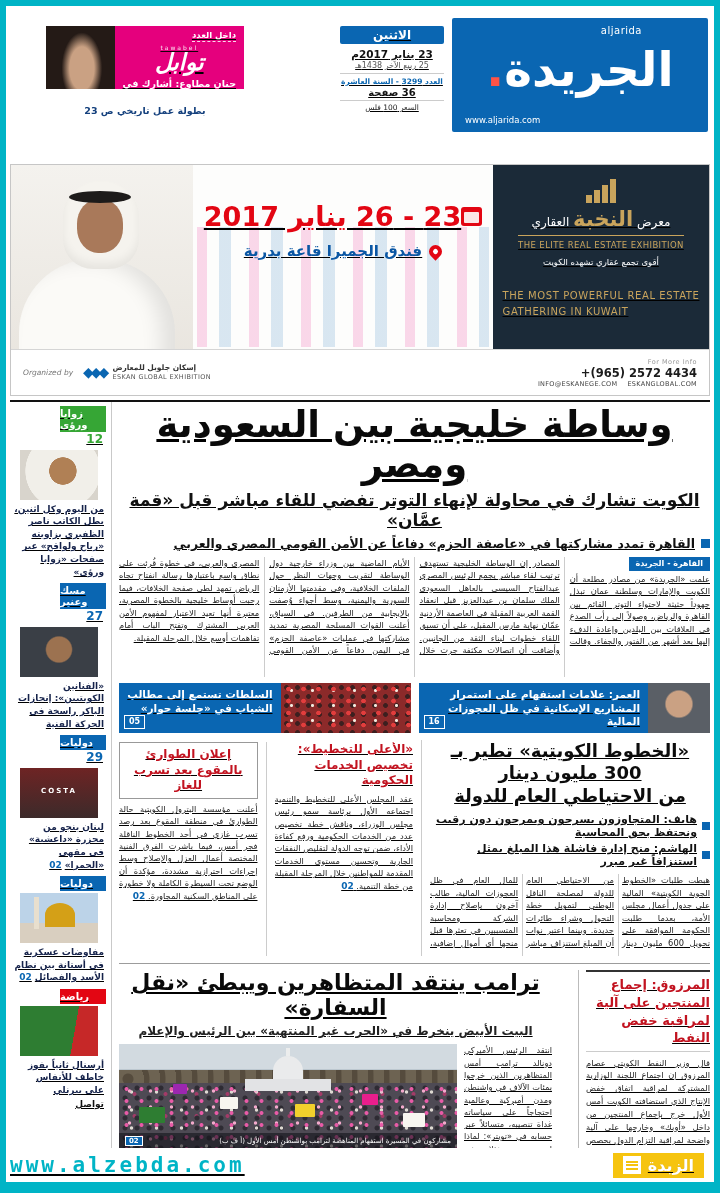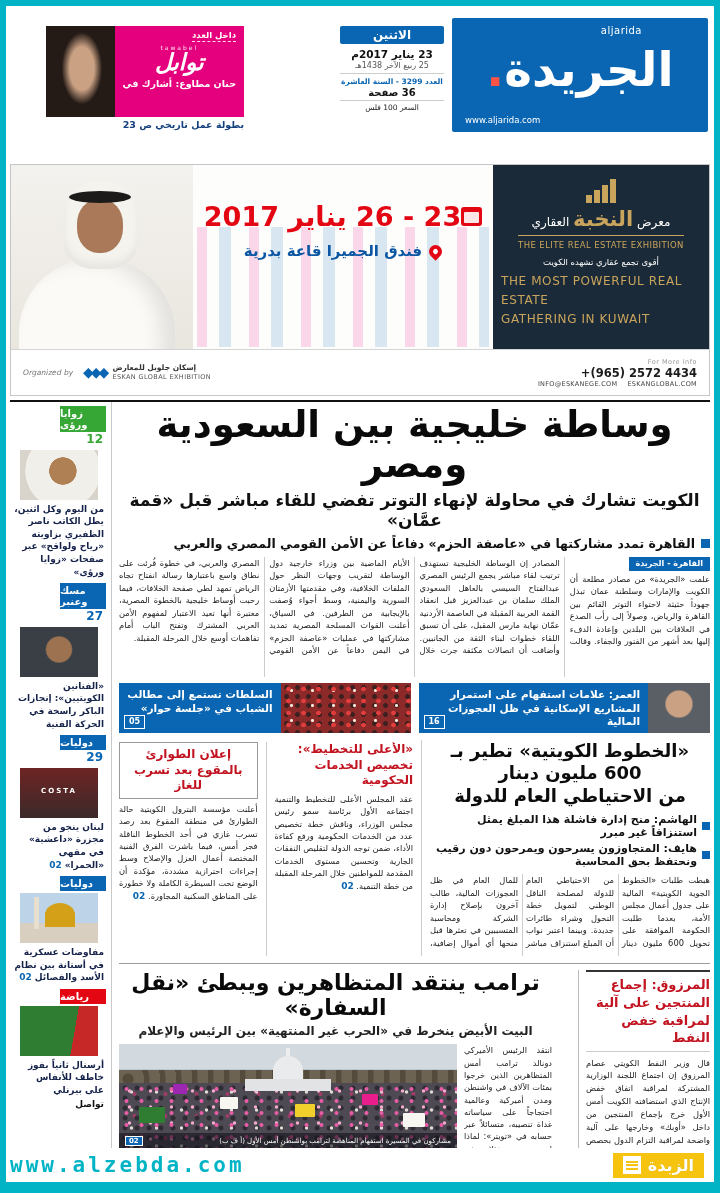--- a/index.html
+++ b/index.html
@@ -3,35 +3,35 @@
 <meta charset="utf-8">
 <style>
   :root{
     --teal:#00b4c6; --blue:#0a66b2; --pink:#e5007d; --red:#e30613;
     --green:#36a635; --navy:#1b2a38; --gold:#c9a45c; --yellow:#f6c40f;
   }
   *{margin:0;padding:0;box-sizing:border-box;}
   body{background:#e8e8e8;font-family:"DejaVu Sans",sans-serif;}
   .page{position:relative;width:720px;height:1193px;margin:0 auto;background:#fff;
         border:6px solid var(--teal);border-bottom-width:11px;overflow:hidden;
-        display:flex;flex-direction:column;}
+        display:flex;flex-direction:column;text-decoration:underline;}
 
   
   .header{display:flex;align-items:flex-start;padding:10px 6px 4px 40px;height:158px;}
   .promo{width:198px;height:106px;background:var(--pink);position:relative;display:flex;margin-top:10px;flex:none;}
   .promo-photo{width:70px;background:
       radial-gradient(ellipse at 52% 40%, #caa183 0 24%, #241a16 40%);
       background-color:#241a16;}
   .promo-right{flex:1;padding:4px 8px 18px;display:flex;flex-direction:column;align-items:center;color:#fff;direction:rtl;}
   .promo-tag{align-self:flex-start;font-size:8.5px;font-weight:bold;border-bottom:1px dashed rgba(255,255,255,.85);padding-bottom:1px;}
   .promo-latin{font-size:6px;letter-spacing:2px;margin-top:2px;opacity:.9;}
   .promo-title{font-size:23px;font-weight:bold;font-style:italic;line-height:1;}
   .promo-line1{font-size:9.5px;font-weight:bold;margin-top:4px;white-space:nowrap;}
   .promo-strip{position:absolute;left:0;right:0;bottom:0;background:#fff;color:#14407d;
-      font-size:9.5px;font-weight:bold;text-align:right;padding:2px 0;direction:rtl;}
+      font-size:9.5px;font-weight:bold;text-align:center;padding:16px 0;direction:rtl;}
   .hspacer{flex:1;}
   .datebox{width:104px;margin-top:10px;direction:rtl;text-align:center;flex:none;}
   .day{background:var(--blue);color:#fff;font-weight:bold;font-size:12px;padding:2px 0;border-radius:2px;}
   .dg{font-size:10.5px;font-weight:bold;margin-top:4px;color:#111;}
   .dh{font-size:8px;color:#555;margin-top:1px;padding-bottom:3px;border-bottom:1px solid #ccc;}
   .issue{font-size:7.5px;color:var(--blue);font-weight:bold;margin-top:3px;}
   .pagesn{font-size:10px;font-weight:bold;margin-top:1px;color:#111;}
   .price{font-size:7.5px;margin-top:2px;border-top:1px solid #ccc;padding-top:2px;color:#222;}
   .mast{width:256px;height:114px;background:var(--blue);margin-left:8px;margin-top:2px;position:relative;color:#fff;border-radius:2px;flex:none;}
   .mast-latin{position:absolute;top:7px;right:66px;font-size:10px;letter-spacing:.5px;}
@@ -66,21 +66,21 @@
   .ad-right{width:216px;background:var(--navy);color:#fff;display:flex;flex-direction:column;
       align-items:center;padding:14px 8px 0;height:185px;flex:none;}
   .elite-logo{display:flex;align-items:flex-end;gap:2px;margin-bottom:5px;}
   .elite-logo span{display:block;width:6px;background:var(--gold);}
   .eb1{height:8px;} .eb2{height:13px;} .eb3{height:18px;} .eb4{height:24px;}
   .brand-ar{direction:rtl;font-size:12px;line-height:1.1;}
   .brand-main{color:var(--gold);font-size:21px;font-weight:bold;}
   .brand-en{color:var(--gold);font-size:8.5px;letter-spacing:.4px;margin-top:4px;
       border-top:1px solid var(--gold);padding-top:4px;white-space:nowrap;}
   .tag-ar{font-size:8.5px;margin-top:7px;direction:rtl;}
-  .tag-en{color:var(--gold);font-size:12px;margin-top:5px;letter-spacing:.6px;line-height:1.6;}
+  .tag-en{color:var(--gold);font-size:10px;margin-top:21px;letter-spacing:.6px;line-height:1.6;}
   .ad-strip{position:absolute;left:0;right:0;bottom:0;height:46px;border-top:1px solid #d5d5d5;
       background:#fff;display:flex;align-items:center;padding:0 12px;gap:10px;}
   .org{font-size:7.5px;color:#777;font-style:italic;}
   .eskan{display:flex;align-items:center;gap:6px;}
   .eskan-mark{color:var(--blue);font-size:14px;letter-spacing:-3px;}
   .eskan-name{font-size:7.5px;color:#333;line-height:1.35;font-weight:bold;}
   .eskan-name .en{font-weight:normal;color:#555;font-size:6.5px;letter-spacing:.4px;}
   .strip-spacer{flex:1;}
   .info{text-align:right;}
   .more{font-size:6.5px;color:#999;letter-spacing:.5px;}
@@ -374,31 +374,31 @@
             <div class="sub-title">إعلان الطوارئ بالمقوع بعد تسرب للغاز</div>
             <div class="sub-body"><span>أعلنت مؤسسة البترول الكويتية حالة الطوارئ في منطقة المقوع بعد رصد تسرب غازي في أحد الخطوط الناقلة فجر أمس، فيما باشرت الفرق الفنية المختصة أعمال العزل والإصلاح وسط إجراءات احترازية مشددة، مؤكدة أن الوضع تحت السيطرة الكاملة ولا خطورة على المناطق السكنية المجاورة.</span> <span class="pg-blue">02</span></div>
           </div>
           <div class="sub">
             <div class="sub-title">«الأعلى للتخطيط»: تخصيص الخدمات الحكومية</div>
             <div class="sub-body"><span>عقد المجلس الأعلى للتخطيط والتنمية اجتماعه الأول برئاسة سمو رئيس مجلس الوزراء، وناقش خطة تخصيص عدد من الخدمات الحكومية ورفع كفاءة الأداء، ضمن توجه الدولة لتقليص النفقات الجارية وتحسين مستوى الخدمات المقدمة للمواطنين خلال المرحلة المقبلة من خطة التنمية.</span> <span class="pg-blue">02</span></div>
           </div>
         </div>
         <div class="air-story">
           <div class="air-h">
-            <div>«الخطوط الكويتية» تطير بـ 600 مليون دينار</div>
+            <div>«الخطوط الكويتية» تطير بـ 300 مليون دينار</div>
             <div>من الاحتياطي العام للدولة</div>
           </div>
           <div class="air-bullets">
             <div class="air-bullet">
               <span class="sq"></span>
-              <span>الهاشم: منح إدارة فاشلة هذا المبلغ يمثل استنزافاً غير مبرر</span>
+              <span>هايف: المتجاوزون يسرحون ويمرحون دون رقيب ونحتفظ بحق المحاسبة</span>
             </div>
             <div class="air-bullet">
               <span class="sq"></span>
-              <span>هايف: المتجاوزون يسرحون ويمرحون دون رقيب ونحتفظ بحق المحاسبة</span>
+              <span>الهاشم: منح إدارة فاشلة هذا المبلغ يمثل استنزافاً غير مبرر</span>
             </div>
           </div>
           <div class="air-body">هبطت طلبات «الخطوط الجوية الكويتية» المالية على جدول أعمال مجلس الأمة، بعدما طلبت الحكومة الموافقة على تحويل 600 مليون دينار من الاحتياطي العام للدولة لمصلحة الناقل الوطني لتمويل خطة التحول وشراء طائرات جديدة. وبينما اعتبر نواب أن المبلغ استنزاف مباشر للمال العام في ظل العجوزات المالية، طالب آخرون بإصلاح إدارة الشركة ومحاسبة المتسببين في تعثرها قبل منحها أي أموال إضافية، محملين الإدارات المتعاقبة مسؤولية تراجع الأداء، ومؤكدين أن أي دعم يجب أن يقترن بخطة واضحة وجدول زمني يخضعان لرقابة صارمة من ديوان المحاسبة ومجلس الأمة.</div>
         </div>
       </div>
 
       <div class="row-trump">
         <div class="trump-main">
           <div class="trump-h">ترامب ينتقد المتظاهرين ويبطئ «نقل السفارة»</div>
           <div class="trump-sub">البيت الأبيض ينخرط في «الحرب غير المنتهية» بين الرئيس والإعلام</div>

